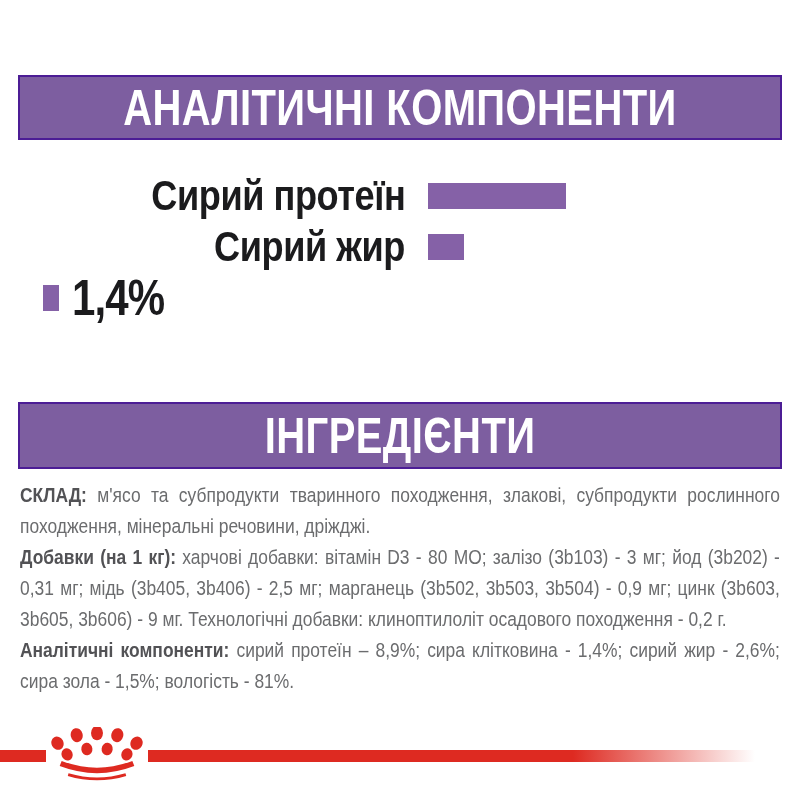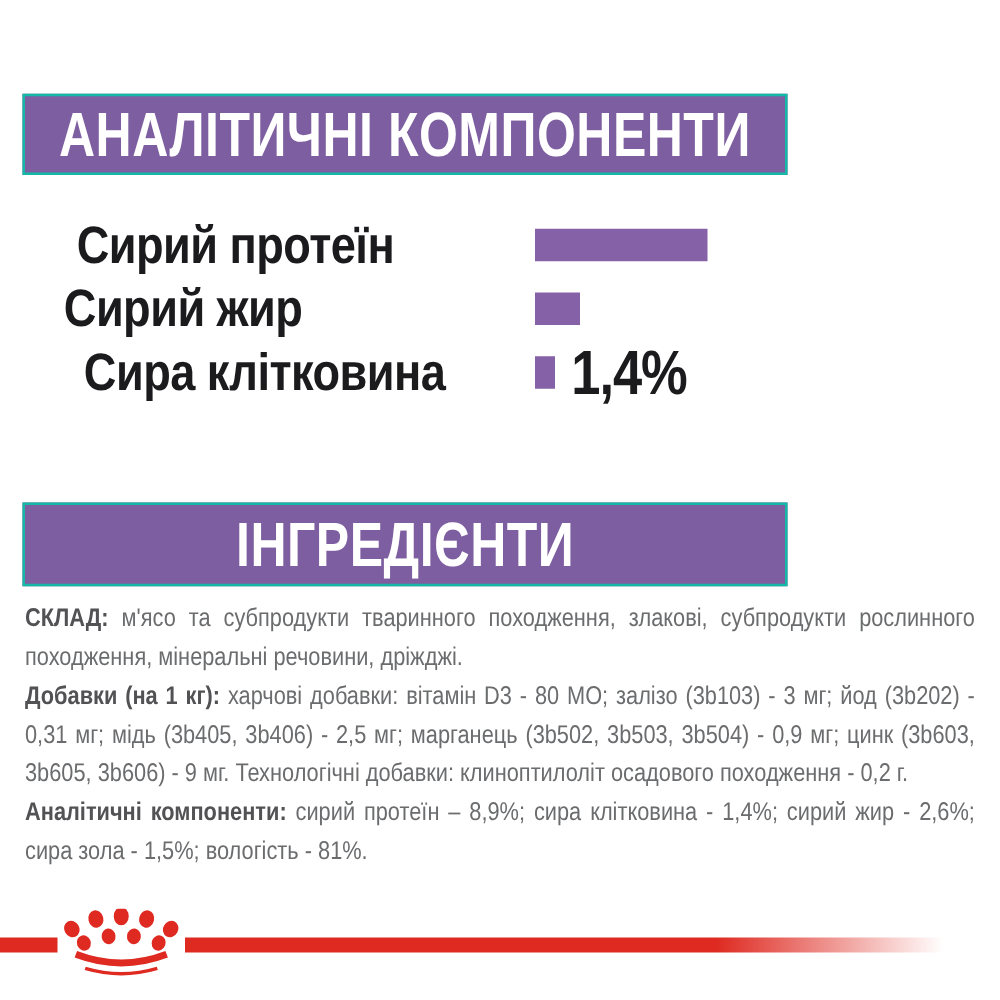--- a/index.html
+++ b/index.html
@@ -11,23 +11,23 @@
     width: 800px;
     height: 800px;
     background: #ffffff;
     overflow: hidden;
   }
 
   
   .banner {
     position: absolute;
     left: 18px;
-    width: 612px;
+    width: 764px;
     background: #7D5EA0;
-    border: 2px solid #14b8a6;
+    border: 2px solid #4c1d95;
     display: flex;
     align-items: center;
     justify-content: center;
   }
   .banner-analytical { top: 75px; height: 65px; }
   .banner-ingredients { top: 402px; height: 67px; }
   .banner-text {
     color: #ffffff;
     font-weight: 800;
     font-size: 50px;
@@ -46,20 +46,21 @@
     width: 770px;
     height: 48px;
     display: flex;
     align-items: center;
   }
   .chart-row.r0 { top: 172px; }
   .chart-row.r1 { top: 223px; }
   .chart-row.r2 { top: 274px; }
   .chart-label {
     width: 385px;
+    text-align: right;
     white-space: nowrap;
   }
   .chart-label span {
     display: inline-block;
     transform: scaleX(0.86);
     transform-origin: right center;
     font-size: 42px;
     font-weight: 800;
     color: #1b1b1d;
     letter-spacing: -0.5px;
@@ -133,21 +134,20 @@
   <div>
     <div class="chart-row r0">
       <div class="chart-label"><span>Сирий протеїн</span></div>
       <div class="chart-bar" style="width: 138px;"></div>
     </div>
     <div class="chart-row r1">
       <div class="chart-label"><span>Сирий жир</span></div>
       <div class="chart-bar" style="width: 36px;"></div>
     </div>
     <div class="chart-row r2">
-      <div class="chart-label"><span>Сира клітковина</span></div>
       <div class="chart-bar" style="width: 16px;"></div>
       <div class="chart-value"><span>1,4%</span></div>
     </div>
   </div>
 
   <div class="banner banner-ingredients">
     <span class="banner-text">ІНГРЕДІЄНТИ</span>
   </div>
 
   <div class="textblock">

